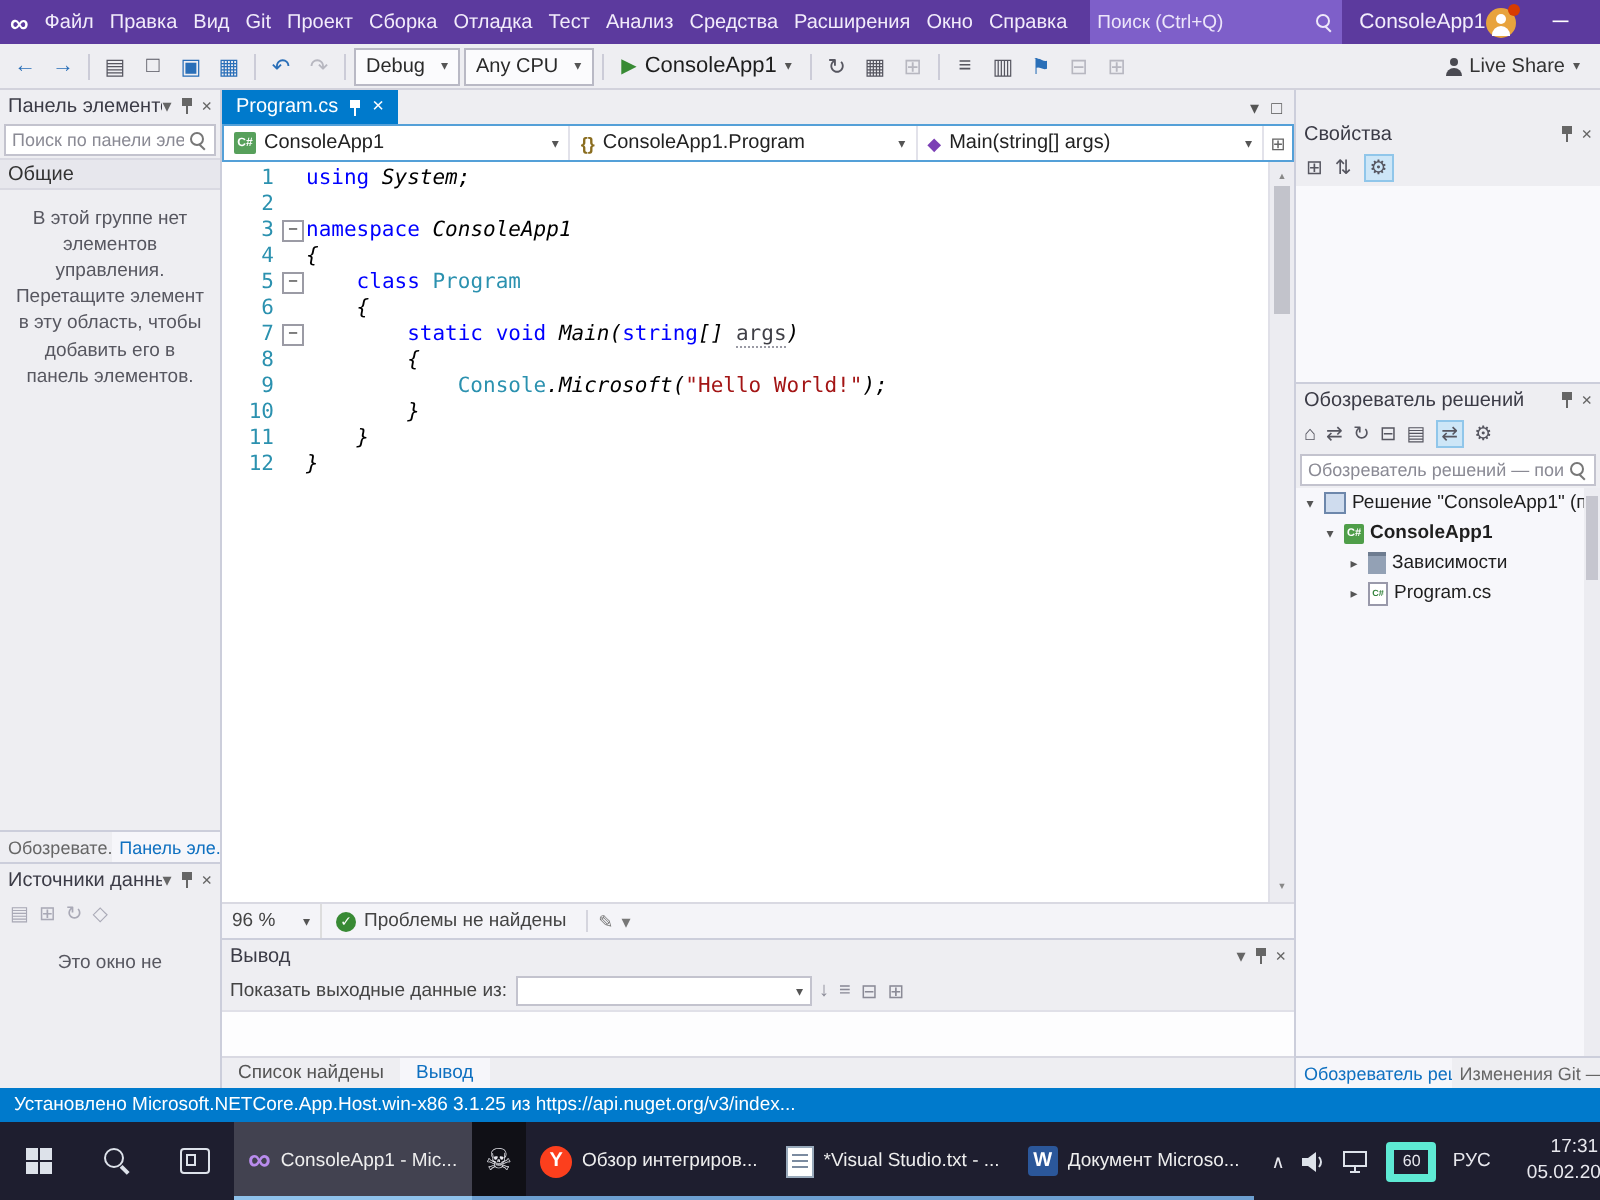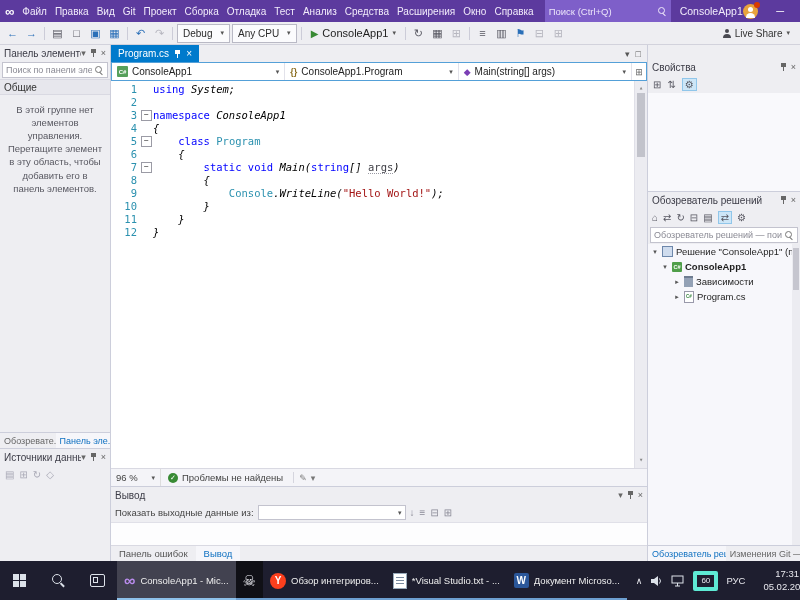--- a/index.html
+++ b/index.html
@@ -278,20 +278,21 @@
             <span class="pin"></span>
             <span class="hicon">×</span>
           </span>
         </div>
         <div class="ds-icons">
           <span>▤</span>
           <span>⊞</span>
           <span>↻</span>
           <span>◇</span>
         </div>
+        <div class="ds-text">Это окно не</div>
       </div>
     </aside>
 
     <main class="editor-col">
       <div class="tabstrip">
         <div class="doc-tab">
           <span>Program.cs</span>
           <span class="pin white"></span>
           <span class="tab-close">×</span>
         </div>
@@ -362,21 +363,21 @@
               <span class="code-text"><span class="tok-pl">        </span><span class="tok-kw">static</span><span class="tok-pl"> </span><span class="tok-kw">void</span><span class="tok-pl"> Main(</span><span class="tok-kw">string</span><span class="tok-pl">[] </span><span class="tok-param">args</span><span class="tok-pl">)</span></span>
             </div>
             <div class="code-row">
               <span class="ln">8</span>
               <span class="fold"></span>
               <span class="code-text"><span class="tok-pl">        {</span></span>
             </div>
             <div class="code-row">
               <span class="ln">9</span>
               <span class="fold"></span>
-              <span class="code-text"><span class="tok-pl">            </span><span class="tok-type">Console</span><span class="tok-pl">.WriteLine(</span><span class="tok-str">"Hello World!"</span><span class="tok-pl">);</span></span>
+              <span class="code-text"><span class="tok-pl">            </span><span class="tok-type">Console</span><span class="tok-pl">.Microsoft(</span><span class="tok-str">"Hello World!"</span><span class="tok-pl">);</span></span>
             </div>
             <div class="code-row">
               <span class="ln">10</span>
               <span class="fold"></span>
               <span class="code-text"><span class="tok-pl">        }</span></span>
             </div>
             <div class="code-row">
               <span class="ln">11</span>
               <span class="fold"></span>
               <span class="code-text"><span class="tok-pl">    }</span></span>
@@ -422,21 +423,21 @@
           </div>
           <div class="out-icons">
             <span>↓</span>
             <span>≡</span>
             <span>⊟</span>
             <span>⊞</span>
           </div>
         </div>
         <div class="output-body"></div>
         <div class="output-tabs">
-          <span class="output-tab">Панель ошибок</span>
+          <span class="output-tab">Список найдены</span>
           <span class="output-tab active">Вывод</span>
         </div>
       </div>
     </main>
 
     <aside class="right-panel">
       <div class="right-spacer"></div>
       <div class="props">
         <div class="panel-header">
           <span class="ph-title">Свойства</span>
@@ -499,20 +500,23 @@
             </div>
         </div>
         <div class="mini-tabs">
           <span class="mini-tab active">Обозреватель реше...</span>
           <span class="mini-tab">Изменения Git — п...</span>
         </div>
       </div>
     </aside>
   </div>
 
+  <div class="statusbar">
+    <span>Установлено Microsoft.NETCore.App.Host.win-x86 3.1.25 из https://api.nuget.org/v3/index...</span>
+  </div>
 
   <div class="taskbar">
     <span class="tk-btn">
       <span class="win-logo">
           <span></span>
           <span></span>
           <span></span>
           <span></span>
         </span>
     </span>

